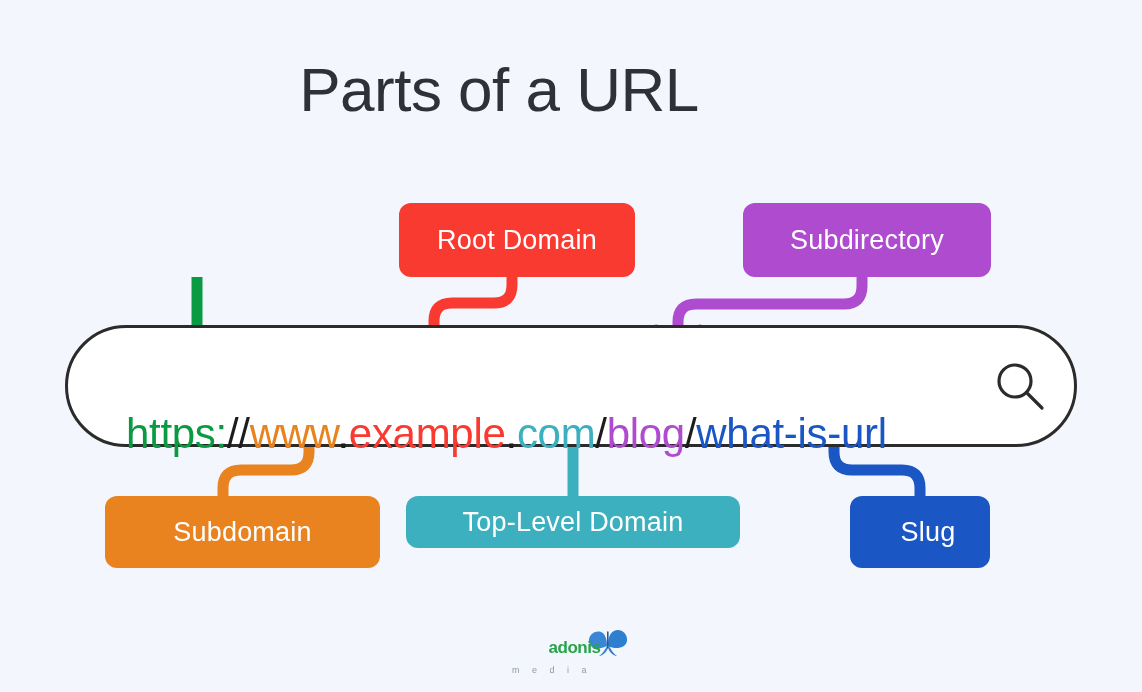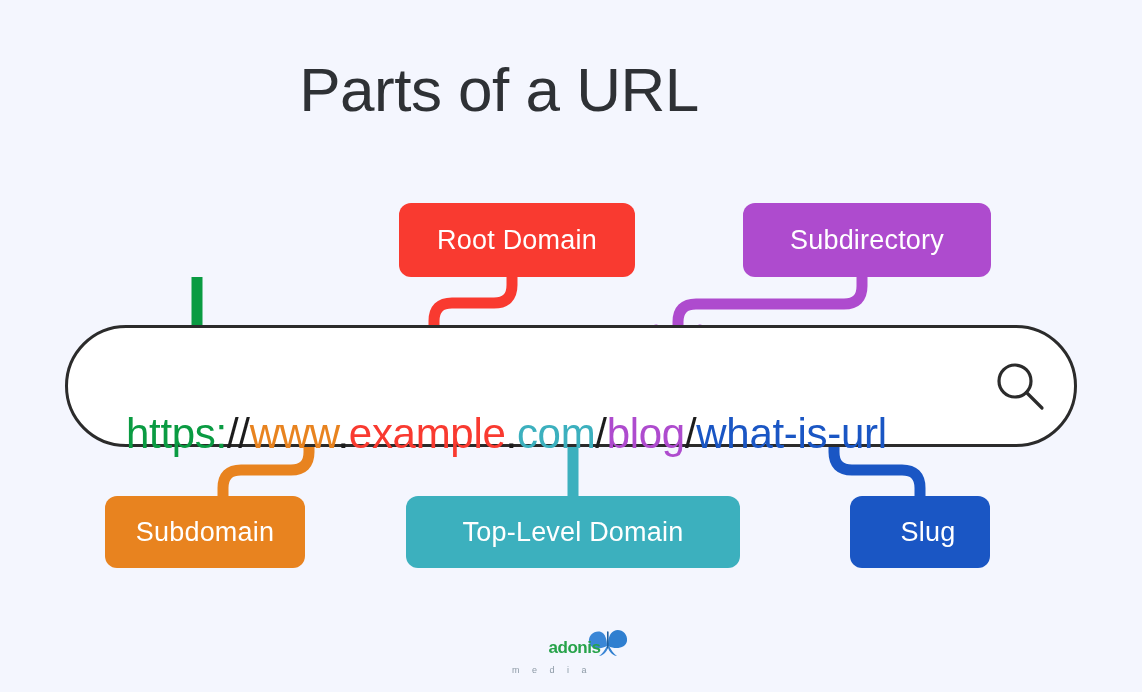--- a/index.html
+++ b/index.html
@@ -57,22 +57,22 @@
     font-weight: 400;
     letter-spacing: 0.2px;
     font-family: "Liberation Sans", sans-serif;
     box-sizing: border-box;
     white-space: nowrap;
   }
 
   #box-protocol     { left: 105px; top: 203px; width: 186px; height: 74px; }
   #box-rootdomain   { left: 399px; top: 203px; width: 236px; height: 74px; }
   #box-subdirectory { left: 743px; top: 203px; width: 248px; height: 74px; }
-  #box-subdomain    { left: 105px; top: 496px; width: 200px; height: 72px; }
-  #box-tld          { left: 406px; top: 496px; width: 334px; height: 72px; }
+  #box-subdomain    { left: 105px; top: 496px; width: 275px; height: 72px; }
+  #box-tld          { left: 406px; top: 496px; width: 334px; height: 52px; }
   #box-slug         { left: 850px; top: 496px; width: 140px; height: 72px; padding-left: 16px; }
 
   
   .url-bar {
     position: absolute;
     left: 65px;
     top: 325px;
     width: 1012px;
     height: 122px;
     background: #ffffff;

